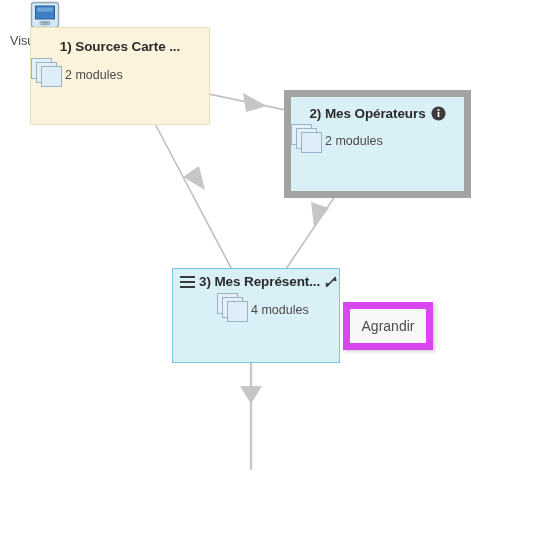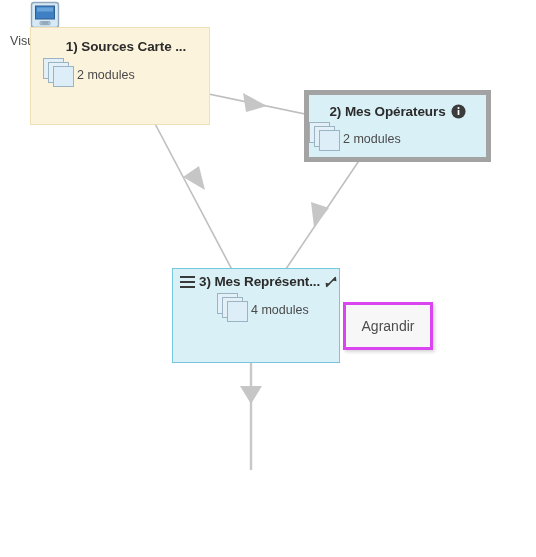--- a/index.html
+++ b/index.html
@@ -53,36 +53,35 @@
   }
 
   
   #node-sources {
     left: 30px;
     top: 27px;
     width: 180px;
     height: 98px;
     background: #fcf3dc;
     border: 1px solid #f0e0b8;
-    padding-left: 12px;
   }
   #node-sources .node-title {
     margin: 11px 0 0 0;
     justify-content: center;
   }
   #node-sources .node-body { margin-top: 4px; }
 
   
   #node-operateurs {
-    left: 304px;
+    left: 284px;
     top: 90px;
     width: 187px;
-    height: 72px;
+    height: 108px;
     background: #daf0f7;
-    border: 5px solid #a3a3a3;
+    border: 7px solid #a3a3a3;
   }
   #node-operateurs .node-title {
     margin: 9px 0 0 0;
     justify-content: center;
   }
   #node-operateurs .node-body { margin-top: 3px; }
 
   
   #node-representations {
     left: 172px;
@@ -176,21 +175,21 @@
   }
 
   
   #tooltip-agrandir {
     position: absolute;
     left: 343px;
     top: 302px;
     width: 90px;
     height: 48px;
     background: #f7f7f7;
-    border: 3px solid #d946ef;
+    border: 7px solid #d946ef;
     box-shadow: 2px 2px 3px rgba(0,0,0,0.16);
     display: flex;
     align-items: center;
     justify-content: center;
     font-size: 14px;
     color: #4d4d4d;
     box-sizing: border-box;
   }
 </style>
 </head>

